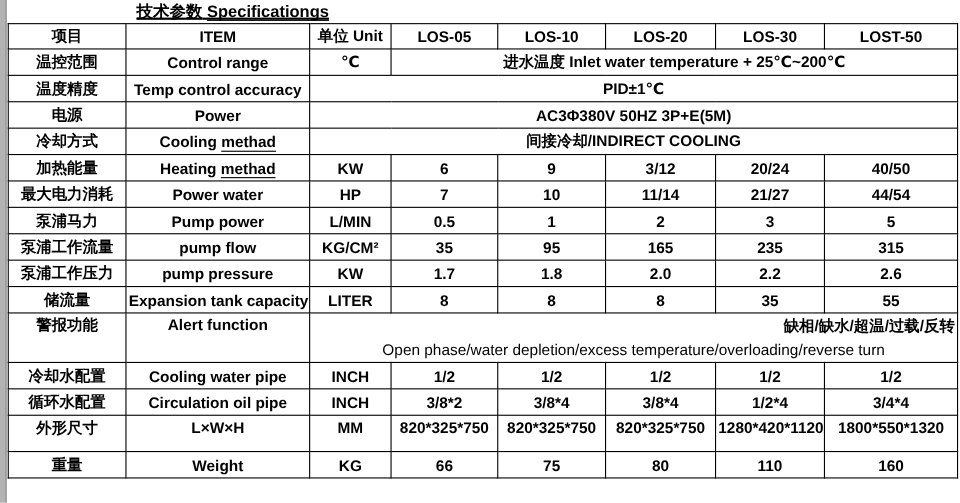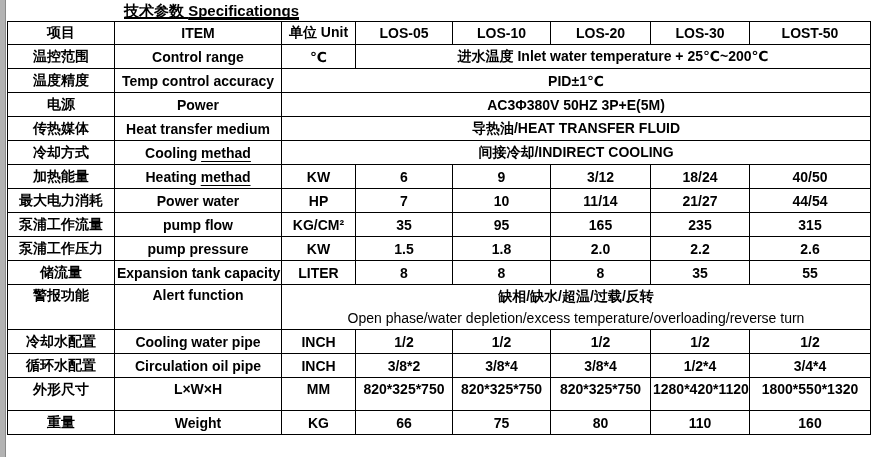--- a/index.html
+++ b/index.html
@@ -37,21 +37,21 @@
     text-align:center;vertical-align:middle;
     padding:0 2px;overflow:hidden;white-space:nowrap;
     font-weight:bold;font-size:14px;
   }
   .spec thead tr{height:23px;}
   .spec tbody tr{height:24px;}
   .spec tr.row-alert{height:29px;}
   .spec tr.row-alert td.lab{vertical-align:top;padding-top:2px;}
   .spec tr.row-tall{height:33px;margin-top:44px;}
   .spec tr.row-tall td{vertical-align:top;padding-top:3px;}
-  .alert-line1{line-height:22px;}
+  .alert-line1{line-height:22px;text-align:right;}
   .alert-line2{line-height:22px;font-weight:normal;}
 </style>
 </head>
 <body>
 
 <div class="window-edge"></div>
 
 <div class="title-bar">
   <span class="title-underline"><span>技术参数</span>&nbsp;<span class="squiggle">Specificationgs</span></span>
 </div>
@@ -90,64 +90,69 @@
         <td class="lab">温度精度</td>
         <td class="lab">Temp control accuracy</td>
         <td colspan="6">PID±1℃</td>
       </tr>
       <tr>
         <td class="lab">电源</td>
         <td class="lab">Power</td>
         <td colspan="6">AC3Φ380V 50HZ 3P+E(5M)</td>
       </tr>
       <tr>
-        <td class="lab">传热媒体</td>
-        <td class="lab">Heat transfer medium</td>
-        <td colspan="6">导热油/HEAT TRANSFER FLUID</td>
-      </tr>
-      <tr>
         <td class="lab">冷却方式</td>
         <td class="lab"><span>Cooling </span><span class="squiggle">methad</span></td>
         <td colspan="6">间接冷却/INDIRECT COOLING</td>
       </tr>
       <tr>
         <td class="lab">加热能量</td>
         <td class="lab"><span>Heating </span><span class="squiggle">methad</span></td>
         <td>KW</td>
         <td>6</td>
         <td>9</td>
         <td>3/12</td>
-        <td>18/24</td>
+        <td>20/24</td>
         <td>40/50</td>
       </tr>
       <tr>
         <td class="lab">最大电力消耗</td>
         <td class="lab">Power water</td>
         <td>HP</td>
         <td>7</td>
         <td>10</td>
         <td>11/14</td>
         <td>21/27</td>
         <td>44/54</td>
       </tr>
       <tr>
+        <td class="lab">泵浦马力</td>
+        <td class="lab">Pump power</td>
+        <td>L/MIN</td>
+        <td>0.5</td>
+        <td>1</td>
+        <td>2</td>
+        <td>3</td>
+        <td>5</td>
+      </tr>
+      <tr>
         <td class="lab">泵浦工作流量</td>
         <td class="lab">pump flow</td>
         <td>KG/CM²</td>
         <td>35</td>
         <td>95</td>
         <td>165</td>
         <td>235</td>
         <td>315</td>
       </tr>
       <tr>
         <td class="lab">泵浦工作压力</td>
         <td class="lab">pump pressure</td>
         <td>KW</td>
-        <td>1.5</td>
+        <td>1.7</td>
         <td>1.8</td>
         <td>2.0</td>
         <td>2.2</td>
         <td>2.6</td>
       </tr>
       <tr>
         <td class="lab">储流量</td>
         <td class="lab">Expansion tank capacity</td>
         <td>LITER</td>
         <td>8</td>

